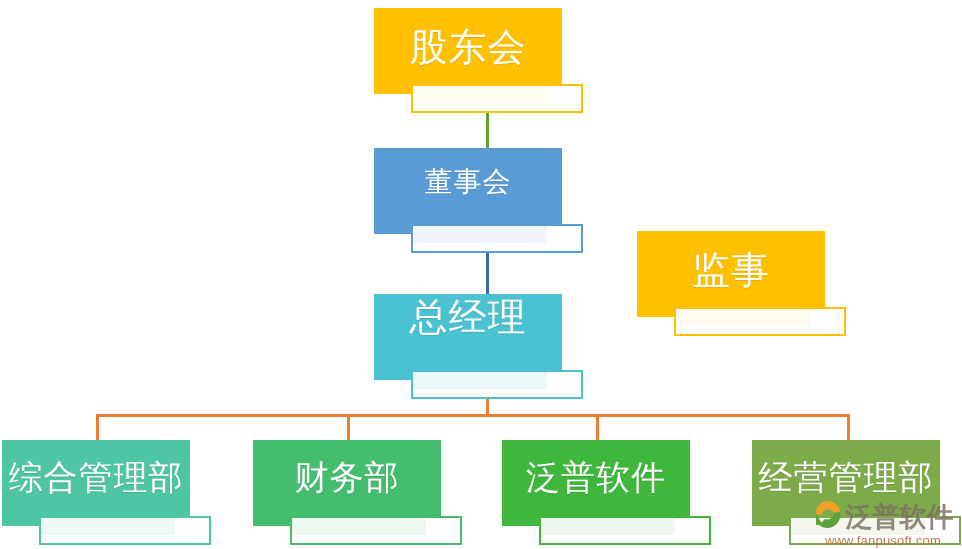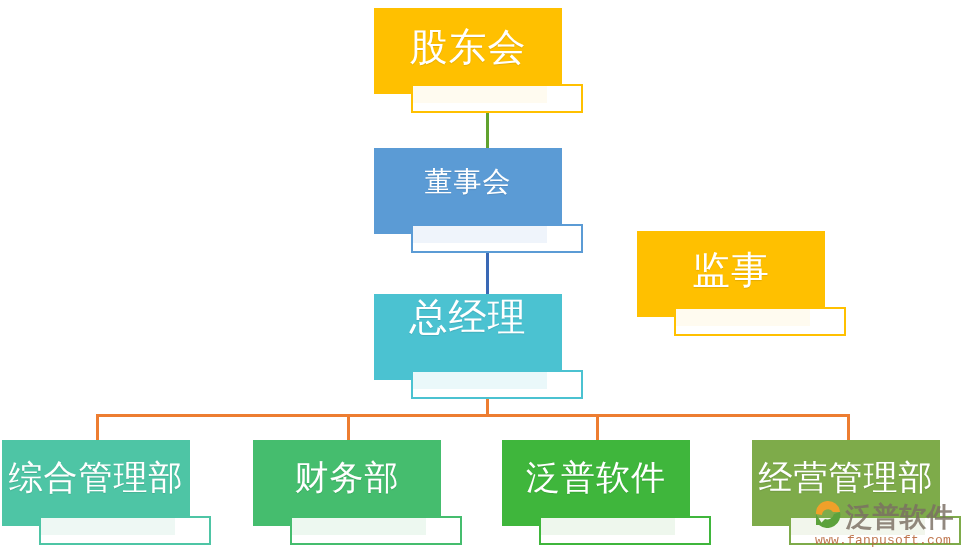--- a/index.html
+++ b/index.html
@@ -74,21 +74,21 @@
   }
   #watermark .wm-text {
     font-size: 27px;
     font-weight: bold;
     color: #7b6f63;
     opacity: 0.82;
     letter-spacing: 0px;
     line-height: 1;
   }
   #watermark .wm-url {
-    font-family: Liberation Mono, monospace;
+    font-family: Liberation Sans, sans-serif;
     font-size: 13px;
     color: #b8663a;
     opacity: 0.88;
     margin-top: 1px;
     letter-spacing: 0.2px;
   }
 </style>
 </head>
 <body>
 

